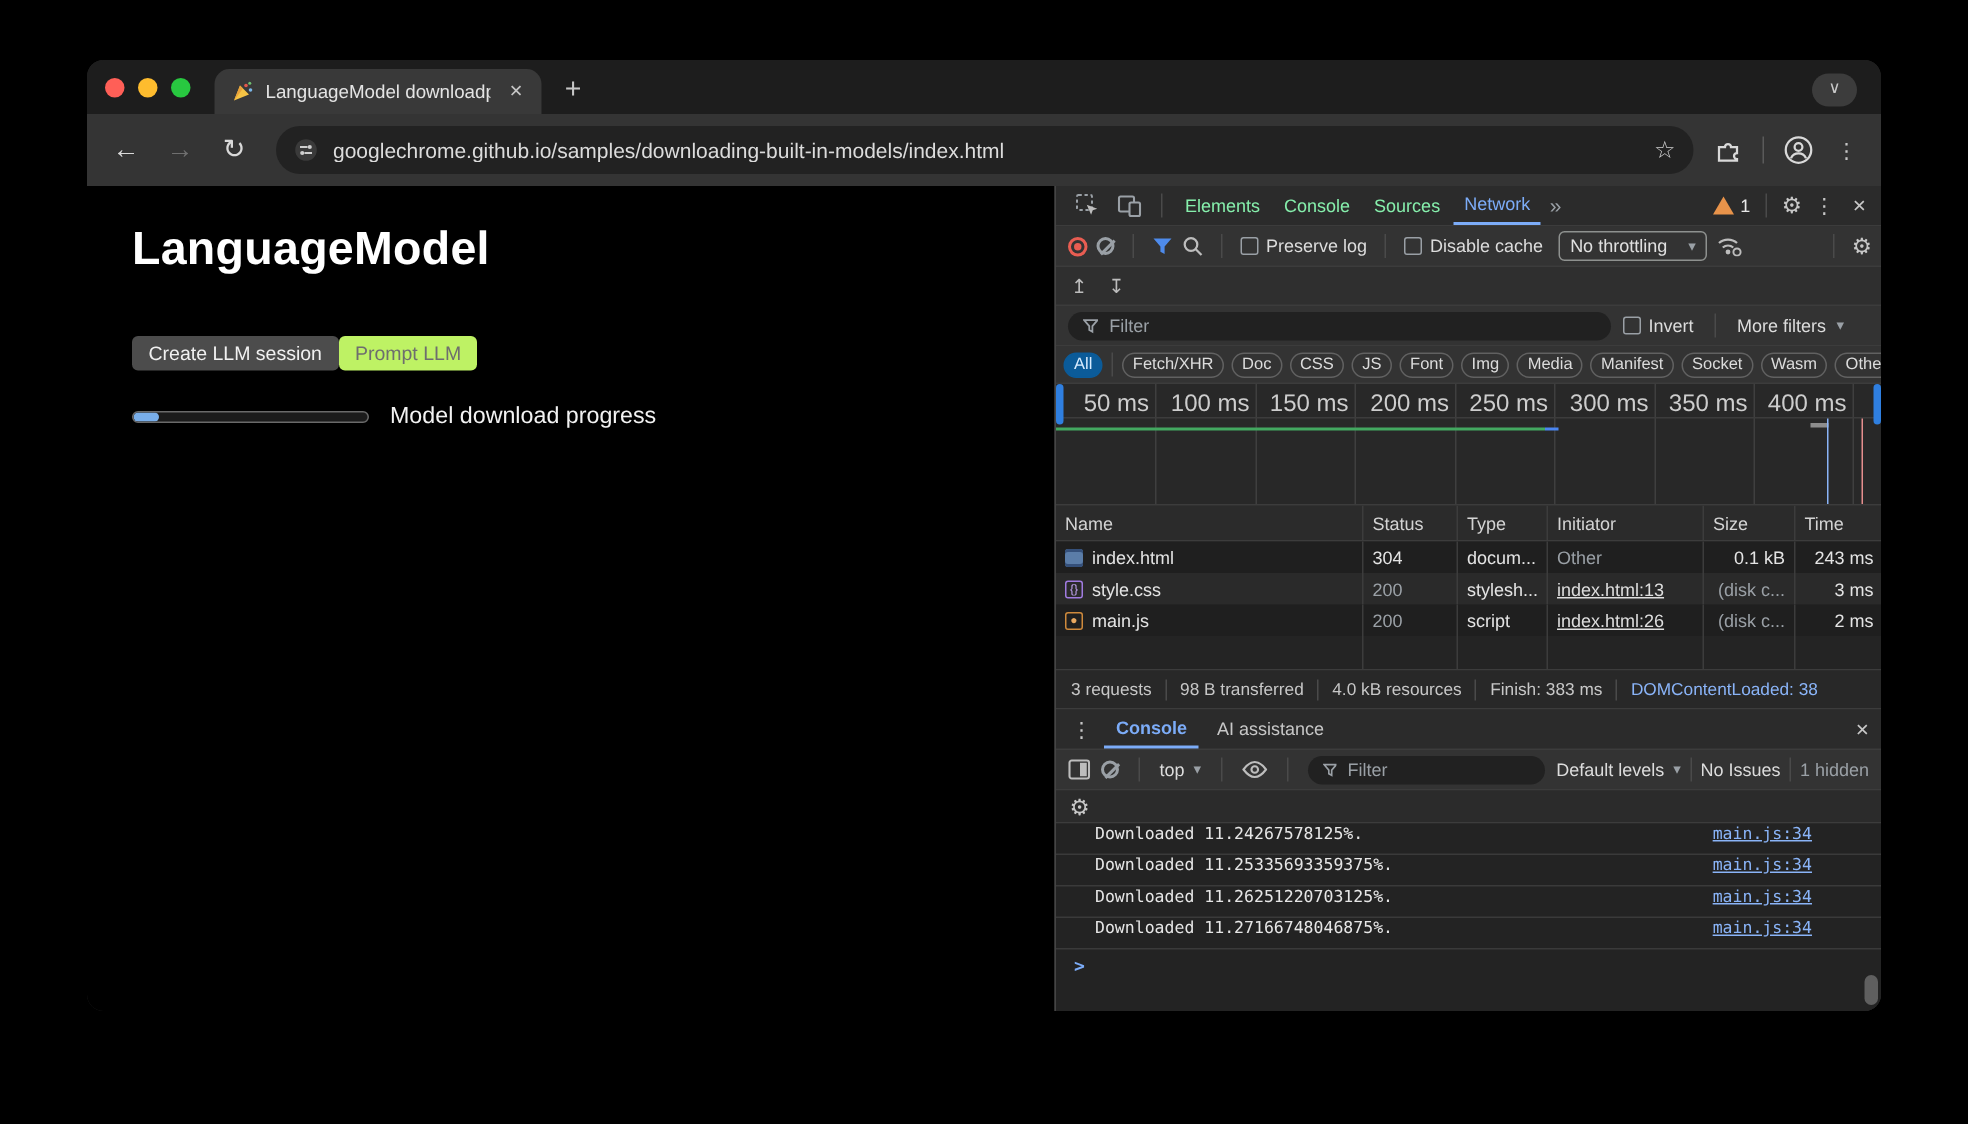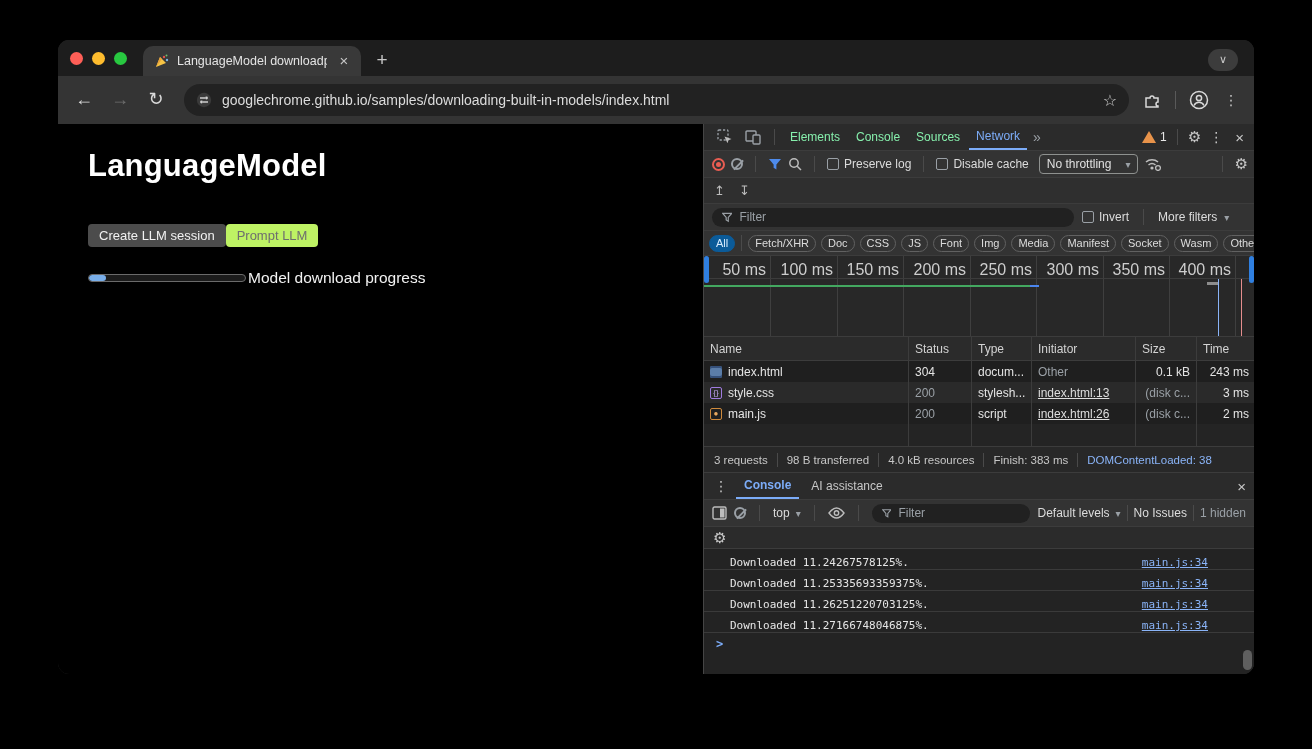--- a/index.html
+++ b/index.html
@@ -35,21 +35,21 @@
   .ic24 { width:26px; height:26px; display:flex; align-items:center; justify-content:center; color:#d9d9d9; }
 
   
   .main { flex:1; display:flex; min-height:0; }
   .page { width:645px; background:#000; color:#fff; padding:24px 0 0 30px; flex:0 0 auto; }
   .page h1 { font-size:31px; font-weight:bold; letter-spacing:0.2px; }
   .btn-row { margin-top:40px; display:flex; gap:0; }
   .pbtn { font-size:13px; padding:4px 11px; border-radius:4px; border:none; font-family:inherit; }
   .pbtn.on { background:#4c4c4c; color:#f1f1f1; }
   .pbtn.off { background:#bef264; color:#6e6e6e; }
-  .prog-row { margin-top:22px; display:flex; align-items:center; gap:2px; }
+  .prog-row { margin-top:22px; display:flex; align-items:center; gap:14px; }
   .progress { width:158px; height:8px; border:1px solid #6a6a6a; border-radius:5px; background:#1b1b1b; overflow:hidden; }
   .progress-fill { height:100%; background:#79aee9; border-radius:5px; }
   .prog-label { font-size:15.5px; color:#f2f2f2; }
 
   
   .devtools { width:551px; background:#282828; border-left:1px solid #454545; display:flex; flex-direction:column;
     color:#dcdcdc; font-size:12px; flex:0 0 auto; min-height:0; }
   .row { display:flex; align-items:center; flex:0 0 auto; }
   .sep { width:1px; height:16px; background:#4a4a4a; margin:0 6px; flex:0 0 auto; }
   .dt-tabs { height:27px; background:#2b2b2b; border-bottom:1px solid #3c3c3c; padding-left:8px; gap:2px; }
@@ -123,21 +123,21 @@
   .drw-tab { padding:0 8px; height:26px; line-height:26px; color:#c7c7c7; }
   .drw-tab.active { color:#7cacf8; border-bottom:2px solid #7cacf8; line-height:24px; font-weight:bold; }
   .con-toolbar { height:27px; background:#333; border-bottom:1px solid #3c3c3c; padding:0 8px; gap:7px; }
   .con-pill { width:158px; height:19px; background:#212121; border-radius:10px; display:flex; align-items:center; gap:7px; padding:0 10px; }
   .con-pill input { background:transparent; border:none; outline:none; color:#dcdcdc; font-size:12px; width:100%; font-family:inherit; }
   .con-pill input::placeholder { color:#9aa0a6; }
   .ctx { display:flex; align-items:center; gap:6px; color:#dcdcdc; }
   .con-right { margin-left:auto; display:flex; align-items:center; }
   .gear-row { height:22px; background:#2b2b2b; padding-left:9px; border-bottom:1px solid #3c3c3c; }
   .messages { flex:1; background:#232323; font-family:"DejaVu Sans Mono", monospace; font-size:11px; color:#e6e6e6; position:relative; min-height:0; }
-  .msg { height:21px; display:flex; align-items:flex-end; border-bottom:1px solid #3a3a3a; padding:0 46px 0 26px; }
+  .msg { height:21px; display:flex; align-items:flex-start; border-bottom:1px solid #3a3a3a; padding:0 46px 0 26px; }
   .msg-text { flex:1; white-space:nowrap; overflow:hidden; }
   .msg-src { color:#8ab4f8; text-decoration:underline; }
   .prompt { height:22px; display:flex; align-items:center; padding-left:12px; color:#7cacf8; font-weight:bold; font-size:12px; }
   .scroll-thumb { position:absolute; right:2px; bottom:4px; width:9px; height:20px; border-radius:5px; background:#5f5f5f; }
 
   svg { display:block; }
 </style>
 </head>
 <body>
 

